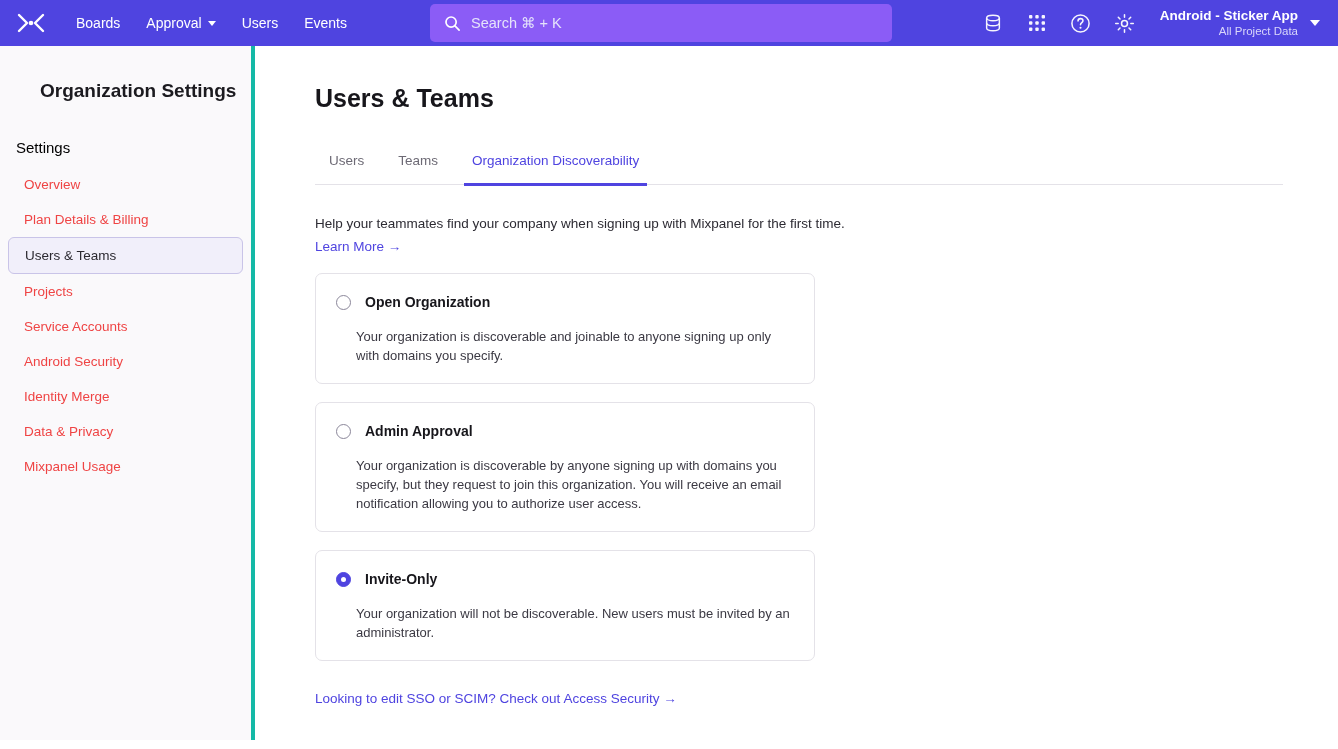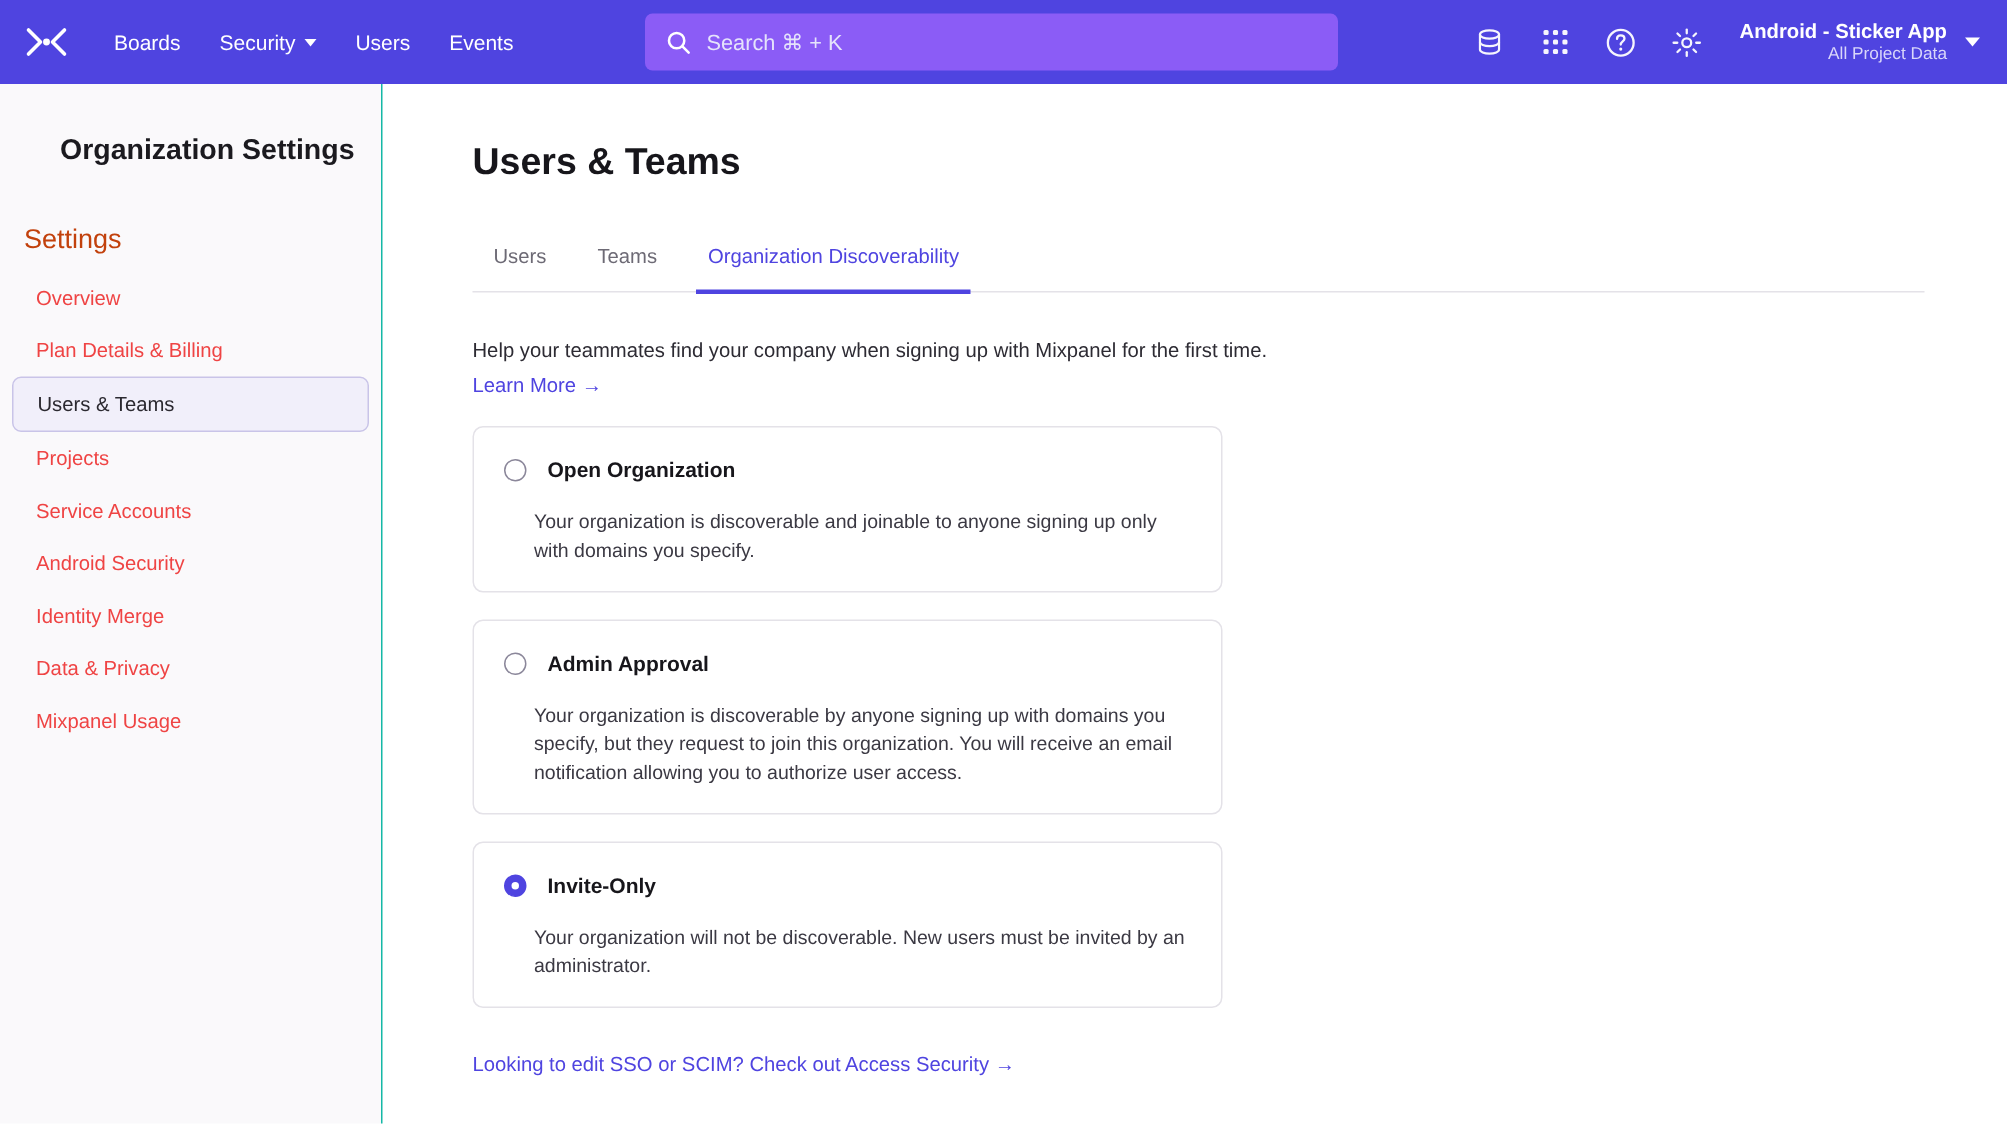--- a/index.html
+++ b/index.html
@@ -4,21 +4,21 @@
 <style>
   * { box-sizing: border-box; margin: 0; padding: 0; }
   html, body {
     width: 1338px; height: 749px;
     font-family: "Liberation Sans", sans-serif;
     background: #ffffff;
     overflow: hidden;
   }
   
   .topnav {
-    height: 56px;
+    height: 46px;
     background: #4f44e0;
     display: flex;
     align-items: center;
     padding: 0 14px;
     color: #ffffff;
     position: relative;
     justify-content: space-between;
   }
   .logo {
     width: 34px; height: 34px;
@@ -80,34 +80,34 @@
     width: 0; height: 0;
     border-left: 5px solid transparent;
     border-right: 5px solid transparent;
     border-top: 6px solid #ffffff;
   }
   
   .body { display: flex; height: 694px; }
   .sidebar {
     width: 255px;
     background: #faf9fb;
-    border-right: 1px solid #14b8a6;
+    border-right: 4px solid #14b8a6;
     padding-top: 34px;
     flex-shrink: 0;
   }
   .sidebar-title {
     font-size: 19px;
     font-weight: bold;
     color: #1b1a1f;
     padding: 0 0 0 40px;
     margin-bottom: 37px;
   }
   .sidebar-section {
-    font-size: 18px;
-    color: #c2410c;
+    font-size: 15px;
+    color: #000000;
     padding-left: 16px;
     margin-bottom: 11px;
   }
   .sidebar-item {
     font-size: 13.5px;
     color: #ef4444;
     padding: 8px 16px;
     margin: 0 8px;
     border-radius: 6px;
     cursor: pointer;
@@ -224,21 +224,21 @@
       <path d="M26 4 L18 12 L26 20" stroke="#ffffff" stroke-width="2.4" fill="none" stroke-linecap="round" stroke-linejoin="round"></path>
       <circle cx="14" cy="12" r="2.3" fill="#ffffff"></circle>
     </svg>
   </div>
 
   <div class="nav-links">
     <div class="nav-link">
       <span>Boards</span>
     </div>
     <div class="nav-link">
-      <span>Security</span>
+      <span>Approval</span>
       <span class="caret"></span>
     </div>
     <div class="nav-link">
       <span>Users</span>
     </div>
     <div class="nav-link">
       <span>Events</span>
     </div>
   </div>
 

